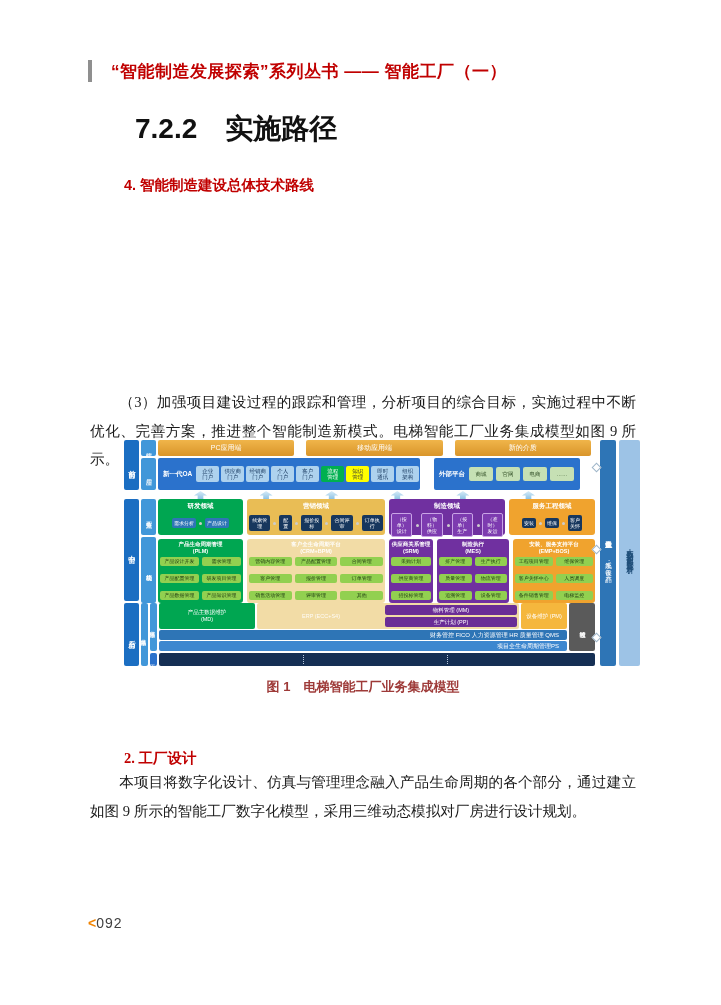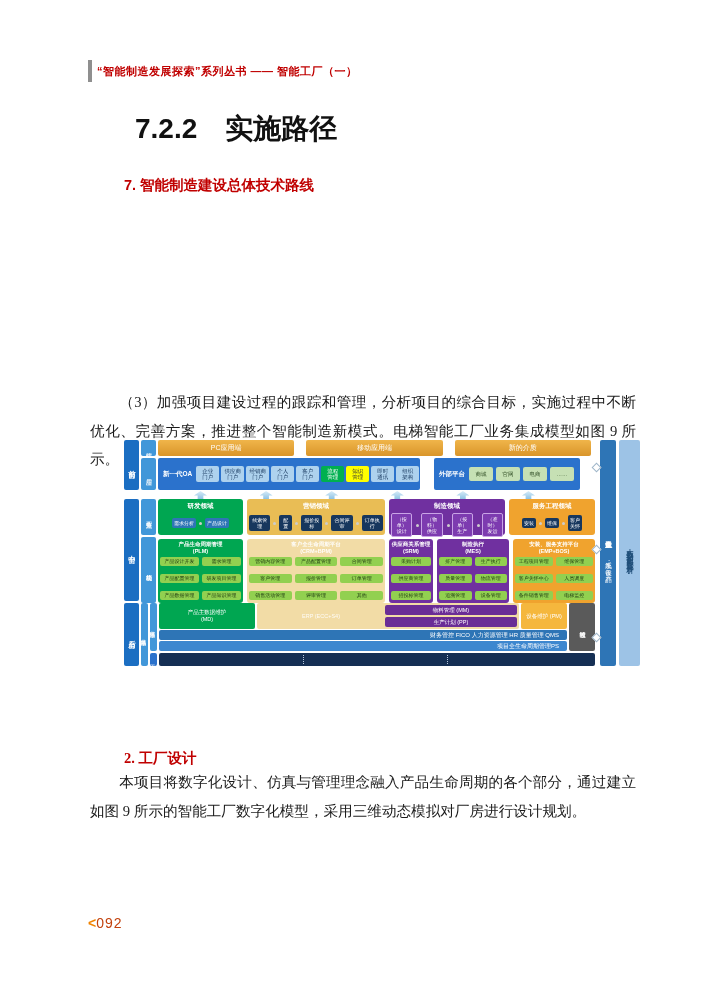--- a/index.html
+++ b/index.html
@@ -5,24 +5,24 @@
   * { margin:0; padding:0; box-sizing:border-box; }
   html,body { background:#e8e8e8; }
   .page {
     position:relative; width:721px; height:1005px; margin:0 auto;
     background:#ffffff; overflow:hidden;
     font-family:"Liberation Serif", serif; color:#1a1a1a;
   }
   
   .doc-header {
     position:absolute; left:88px; top:60px; height:22px;
-    border-left:4px solid #8f8f8f; padding-left:5px;
+    border-left:4px solid #8f8f8f; padding-left:19px;
     display:flex; align-items:center;
     font-family:"Liberation Sans", sans-serif;
-    font-weight:bold; font-size:11px; color:#c00000; letter-spacing:.5px;text-align:center;
+    font-weight:bold; font-size:17px; color:#c00000; letter-spacing:.5px;text-align:center;
   }
   .sec-title {
     position:absolute; left:135px; top:110px;
     font-family:"Liberation Sans", sans-serif;
     font-weight:bold; font-size:28px; color:#111;
   }
   .subhead {
     position:absolute; left:124px;
     font-family:"Liberation Sans", sans-serif;
     font-weight:bold; font-size:14.5px; color:#c00000;
@@ -37,21 +37,21 @@
   .fig-caption {
     position:absolute; left:90px; top:678px; width:546px; text-align:center;
     font-family:"Liberation Sans", sans-serif;
     font-size:13px; color:#9e3a38; font-weight:bold;
   }
   .footer {
     position:absolute; left:88px; top:915px;
     font-family:"Liberation Sans", sans-serif; font-size:14px;
   }
   .footer .arrow { color:#f08300; font-weight:bold; }
-  .footer .num { color:#c2410c; letter-spacing:1px; }
+  .footer .num { color:#404040; letter-spacing:1px; }
 
   
   .fig { position:absolute; left:124px; top:440px; width:516px; height:226px;
          font-family:"Liberation Sans", sans-serif; }
   .fig-main { position:absolute; left:0; top:0; width:471px; height:226px;
               display:flex; flex-direction:column; }
   .band { display:flex; gap:2px; }
   .vlabel {
     writing-mode:vertical-rl; text-orientation:upright;
     display:flex; align-items:center; justify-content:center;
@@ -175,21 +175,21 @@
 </style>
 </head>
 <body>
 
 <div class="page">
 
   <div class="doc-header">“智能制造发展探索”系列丛书 —— 智能工厂（一）</div>
 
   <div class="sec-title">7.2.2　实施路径</div>
 
-  <div class="subhead sh1">7. 智能制造建设总体技术路线</div>
+  <div class="subhead sh1">4. 智能制造建设总体技术路线</div>
 
   <p class="para p3">（3）加强项目建设过程的跟踪和管理，分析项目的综合目标，实施过程中不断优化、完善方案，推进整个智能制造新模式。电梯智能工厂业务集成模型如图 9 所示。</p>
 
   <div class="fig">
     <div class="fig-main">
 
       <div class="band front">
         <div class="vlabel band-label">前台</div>
         <div class="band-rows">
           <div class="band-row" style="height:16px;">
@@ -399,20 +399,21 @@
       </div>
     </div>
 
     <div class="int-bar">企业数据集成平台 — 系统·设备·产品</div>
     <div class="bd-bar">大数据和商务智能分析</div>
     <div class="dia d1"></div>
     <div class="dia d2"></div>
     <div class="dia d3"></div>
   </div>
 
+  <div class="fig-caption">图 1　电梯智能工厂业务集成模型</div>
 
   <div class="subhead sh2">2. 工厂设计</div>
 
   <p class="para p4">本项目将数字化设计、仿真与管理理念融入产品生命周期的各个部分，通过建立如图 9 所示的智能工厂数字化模型，采用三维动态模拟对厂房进行设计规划。</p>
 
   <div class="footer">
     <span class="arrow">&lt;</span><span class="num">092</span>
   </div>
 
 </div>

